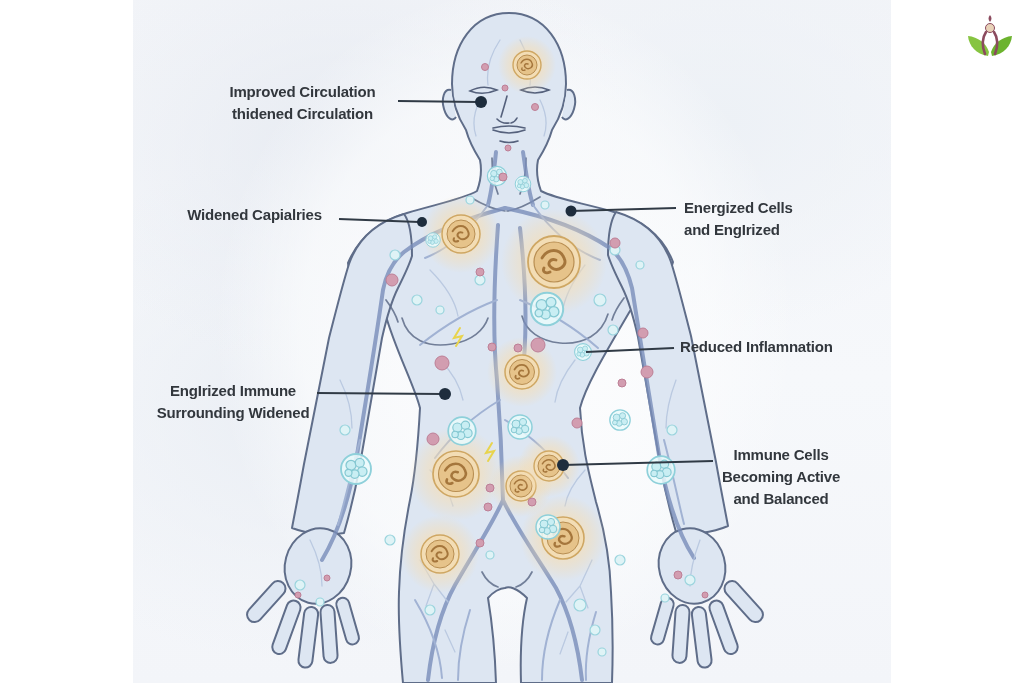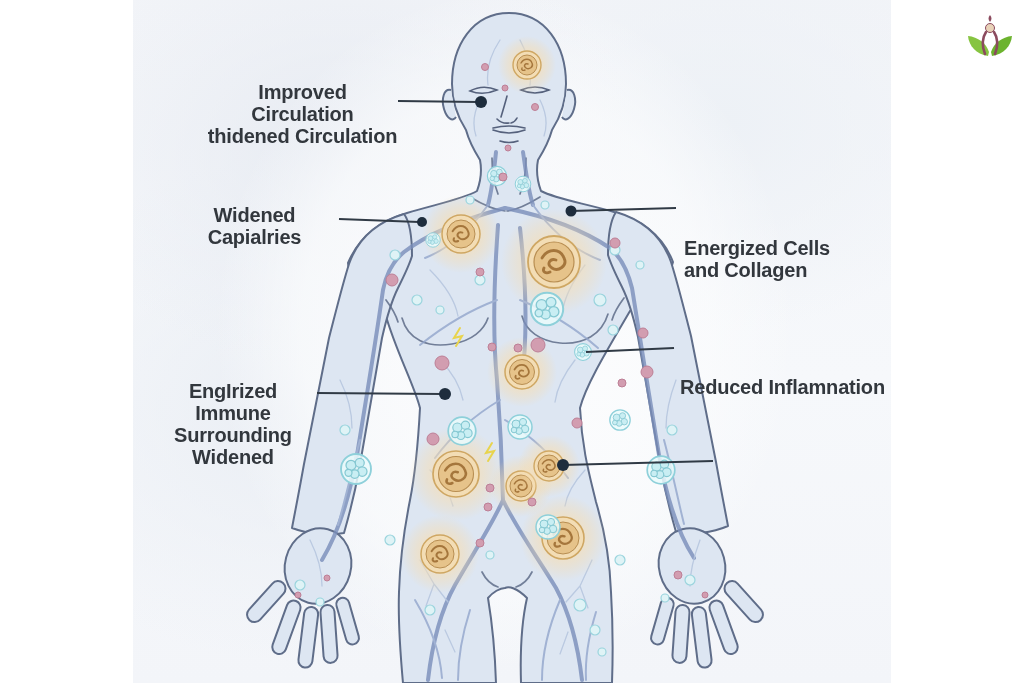--- a/index.html
+++ b/index.html
@@ -13,24 +13,24 @@
     position:absolute; left:133px; top:0; width:758px; height:683px;
     background:
       radial-gradient(ellipse 420px 320px at 28% 22%, #e7ebf2 0%, rgba(231,235,242,0) 70%),
       radial-gradient(ellipse 380px 300px at 78% 18%, #edf1f6 0%, rgba(237,241,246,0) 70%),
       radial-gradient(ellipse 420px 360px at 20% 60%, #eaeef4 0%, rgba(234,238,244,0) 70%),
       linear-gradient(180deg, #f2f4f8 0%, #f6f8fb 55%, #f3f5f9 100%);
   }
   svg.scene { position:absolute; left:0; top:0; }
   .label {
     position:absolute; color:#32373d; font-weight:bold;
-    font-size:20px; line-height:22px; letter-spacing:-0.2px;
+    font-size:15px; line-height:22px; letter-spacing:-0.2px;
   }
   .label.center { text-align:center; }
-  .label.left { text-align:left;margin-top:40px; }
+  .label.left { text-align:left; }
   .logo { position:absolute; left:964px; top:12px; width:52px; height:54px; }
 </style>
 </head>
 <body>
 
 <div class="stage">
   <div class="panel"></div>
 
   <svg class="scene" width="1024" height="683" viewBox="0 0 1024 683">
     <defs>
@@ -326,32 +326,37 @@
     <div>Improved Circulation</div>
     <div>thidened Circulation</div>
   </div>
 
   <div class="label center" style="left:172px; top:204px; width:165px;">
     <div>Widened Capialries</div>
   </div>
 
   <div class="label left" style="left:684px; top:197px; width:180px;">
     <div>Energized Cells</div>
-    <div>and Collagen</div>
+    <div>and EngIrized</div>
   </div>
 
   <div class="label left" style="left:680px; top:336px; width:210px;">
     <div>Reduced Inflamnation</div>
   </div>
 
   <div class="label center" style="left:152px; top:380px; width:162px;">
     <div>EngIrized Immune</div>
     <div>Surrounding Widened</div>
   </div>
 
+  <div class="label center" style="left:706px; top:444px; width:150px;">
+    <div>Immune Cells</div>
+    <div>Becoming Active</div>
+    <div>and Balanced</div>
+  </div>
 
   <svg class="logo" viewBox="0 0 52 54">
     <path d="M 24 44 C 12 42 5 34 4 24 C 14 25 22 31 25 40 Z" fill="#86c440"></path>
     <path d="M 28 44 C 40 42 47 34 48 24 C 38 25 30 31 27 40 Z" fill="#6cb32e"></path>
     <path d="M 21 42 C 18 34 18 26 22 20 M 31 42 C 34 34 34 26 30 20" fill="none" stroke="#8b4a5e" stroke-width="2.6" stroke-linecap="round"></path>
     <circle cx="26" cy="16" r="4.5" fill="#e8d2b8" stroke="#8b4a5e" stroke-width="1"></circle>
     <path d="M 26 10 C 24 8 24 5 26 3 C 28 5 28 8 26 10 Z" fill="#8b4a5e"></path>
   </svg>
 </div>
 

